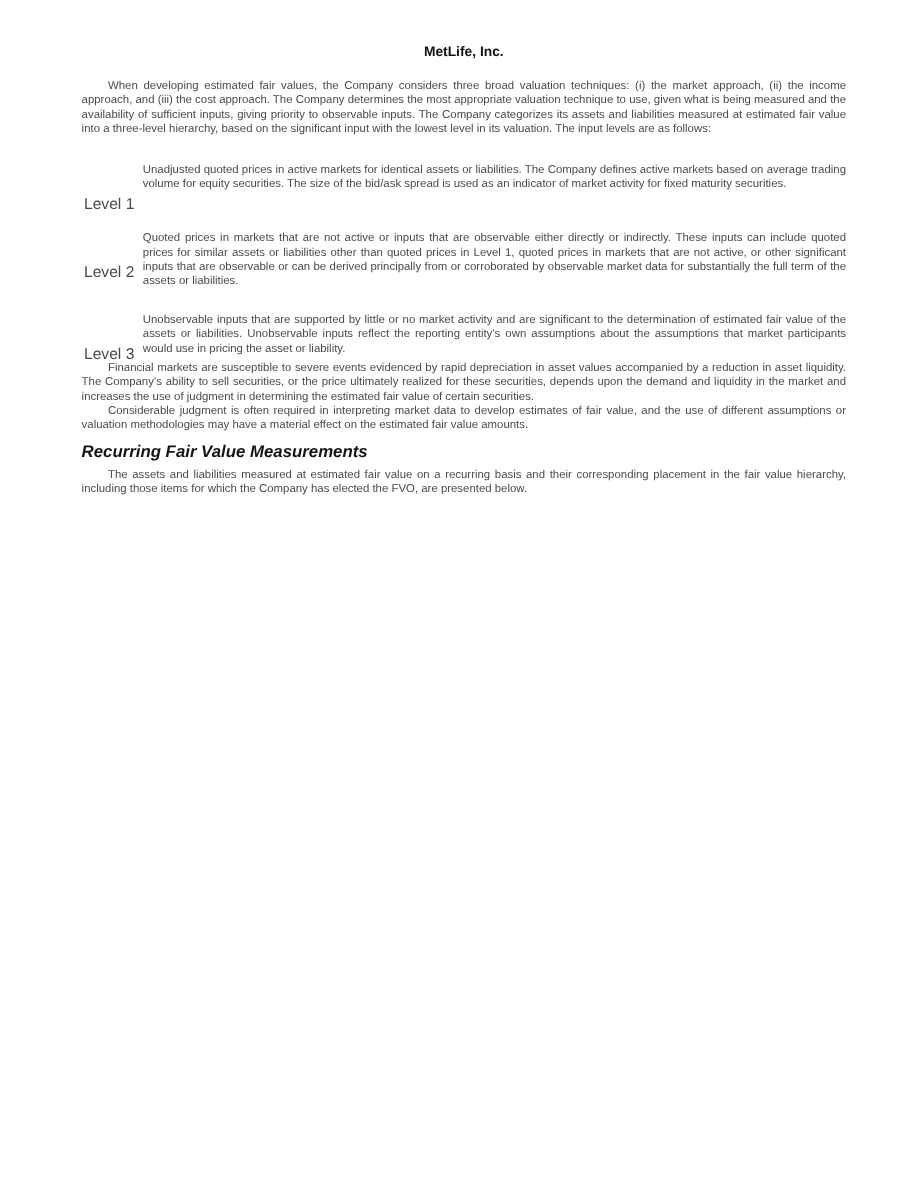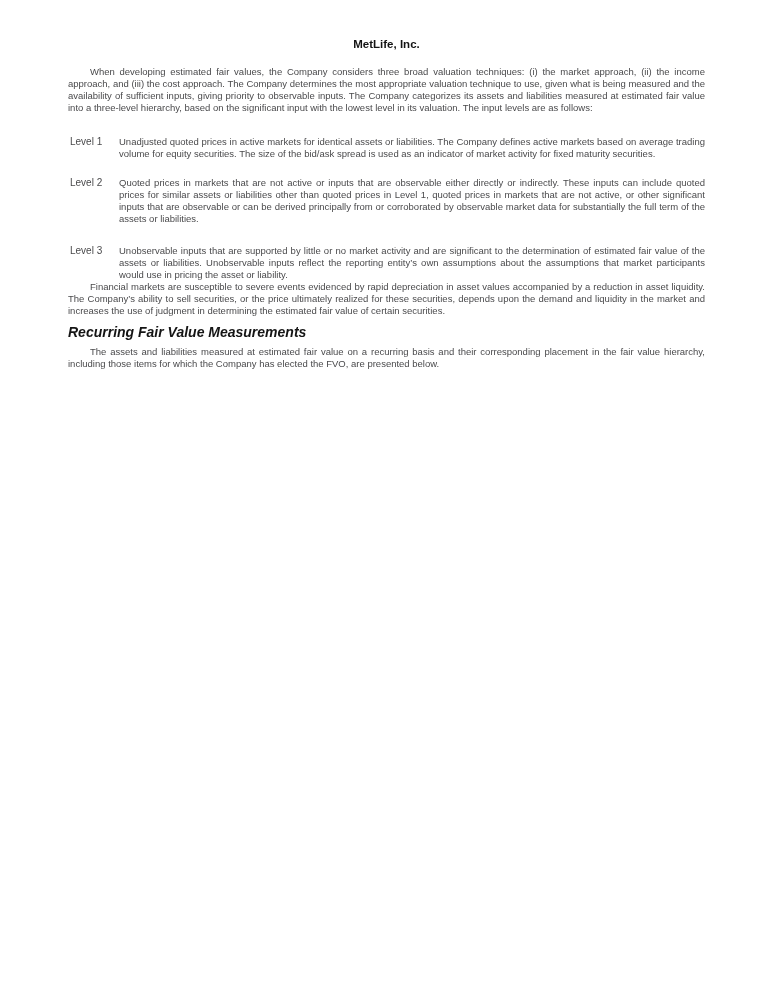--- a/index.html
+++ b/index.html
@@ -53,24 +53,25 @@
   p.indent {
     text-indent: 22px;
   }
   .level-row {
     display: flex;
     align-items: flex-start;
   }
   .level-label {
     width: 49px;
     flex: 0 0 49px;
-    font-size: 10px;
+    font-size: 13px;
     line-height: 12px;
     padding-left: 2px;
     color: #4a4a4c;
+    margin-top: 28px;
   }
   .level-text {
     flex: 1;
     font-size: 9.5px;
     line-height: 12px;
     text-align: justify;
     color: #4a4a4c;
   }
   .gap-level1 { margin-top: 22px; }
   .gap-level2 { margin-top: 17px; }
@@ -126,20 +127,21 @@
       <div class="level-text">Quoted prices in markets that are not active or inputs that are observable either directly or indirectly. These inputs can include quoted prices for similar assets or liabilities other than quoted prices in Level 1, quoted prices in markets that are not active, or other significant inputs that are observable or can be derived principally from or corroborated by observable market data for substantially the full term of the assets or liabilities.</div>
     </div>
 
     <div class="level-row gap-level3">
       <div class="level-label">Level 3</div>
       <div class="level-text">Unobservable inputs that are supported by little or no market activity and are significant to the determination of estimated fair value of the assets or liabilities. Unobservable inputs reflect the reporting entity’s own assumptions about the assumptions that market participants would use in pricing the asset or liability.</div>
     </div>
 
     <p class="body indent gap-after-levels">Financial markets are susceptible to severe events evidenced by rapid depreciation in asset values accompanied by a reduction in asset liquidity. The Company’s ability to sell securities, or the price ultimately realized for these securities, depends upon the demand and liquidity in the market and increases the use of judgment in determining the estimated fair value of certain securities.</p>
 
+    <p class="body indent gap-small">Considerable judgment is often required in interpreting market data to develop estimates of fair value, and the use of different assumptions or valuation methodologies may have a material effect on the estimated fair value amounts.</p>
 
     <div class="subsection-title">Recurring Fair Value Measurements</div>
 
     <p class="body indent">The assets and liabilities measured at estimated fair value on a recurring basis and their corresponding placement in the fair value hierarchy, including those items for which the Company has elected the FVO, are presented below.</p>
 
   </div>
 
   <div class="footer">
     <span class="page-num">162</span>
     <span class="footer-company">MetLife, Inc.</span>

